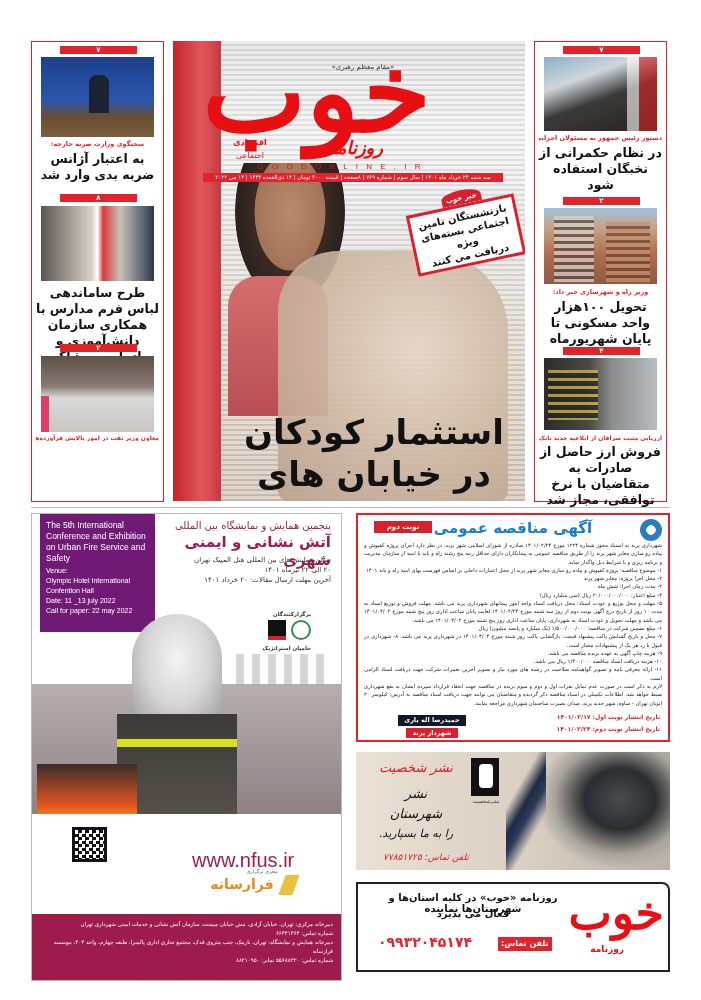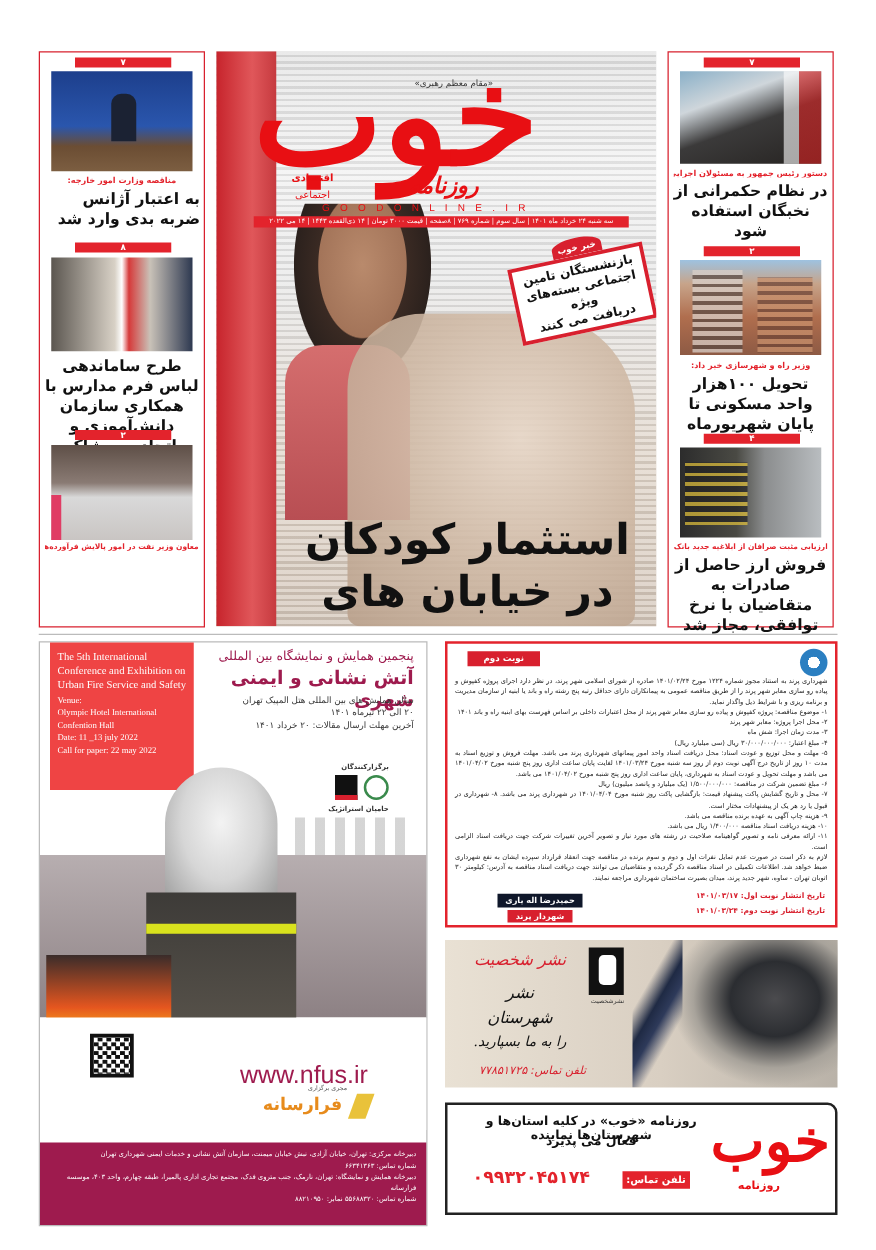--- a/index.html
+++ b/index.html
@@ -46,22 +46,22 @@
   </div>
   <div class="kicker" style="top:392px;font-size:6px;">ارزیابی مثبت صرافان از ابلاغیه جدید بانک مرکزی:</div>
   <div class="head" style="top:402px;">فروش ارز حاصل از صادرات به متقاضیان با نرخ توافقی، مجاز شد</div>
 </div>
 
 <div class="sidecol" style="left:31px;">
   <div class="numbar" style="top:4px;">۷</div>
   <div class="photo" style="top:15px;height:80px;background:linear-gradient(180deg,#1d3f8c 0%,#2a56ad 55%,#6b4d33 75%,#7c5e41 100%);">
     <div class="abs" style="left:48px;top:18px;width:20px;height:38px;background:#1b2233;border-radius:8px 8px 0 0;"></div>
   </div>
-  <div class="kicker" style="top:98px;">مناقصه وزارت امور خارجه:</div>
-  <div class="head" style="top:109px;text-align:right;">به اعتبار آژانس ضربه بدی وارد شد</div>
+  <div class="kicker" style="top:98px;">سخنگوی وزارت ضربه خارجه:</div>
+  <div class="head" style="top:109px;">به اعتبار آژانس ضربه بدی وارد شد</div>
 
   <div class="numbar" style="top:152px;">۸</div>
   <div class="photo" style="top:164px;height:75px;background:linear-gradient(90deg,#5b5650 0%,#d8d1c6 45%,#fff 50%,#d63a3a 55%,#c9c2b8 70%,#2d3850 100%);"></div>
   <div class="kicker" style="top:241px;"></div>
   <div class="head" style="top:243px;">طرح ساماندهی لباس فرم مدارس با همکاری سازمان دانش‌آموزی و اتحادیه پوشاک</div>
 
   <div class="numbar" style="top:302px;">۲</div>
   <div class="photo" style="top:314px;height:76px;background:linear-gradient(180deg,#5e4f47 0%,#8a7b74 40%,#d9d9d9 55%,#c9c5c3 100%);">
     <div class="abs" style="left:0;top:40px;width:8px;height:36px;background:#e03c64;"></div>
   </div>
@@ -93,21 +93,21 @@
     </div>
   </div>
 
   <div class="abs" style="left:60px;right:10px;top:370px;text-align:center;font-size:34px;font-weight:bold;color:#111;line-height:42px;">استثمار کودکان</div>
   <div class="abs" style="left:60px;right:10px;top:412px;text-align:center;font-size:34px;font-weight:bold;color:#111;line-height:42px;">در خیابان های شهر</div>
 </div>
 
 <div class="abs" style="left:31px;top:507px;width:639px;height:1px;background:#bbb;"></div>
 
 <div class="ad-left">
-  <div class="abs" style="left:8px;top:0;width:115px;height:118px;background:#ef4444;color:#fff;direction:ltr;text-align:left;padding:6px 6px;font-family:Liberation Serif, serif;">
+  <div class="abs" style="left:8px;top:0;width:115px;height:118px;background:#701a75;color:#fff;direction:ltr;text-align:left;padding:6px 6px;font-family:Liberation Sans, sans-serif;">
     <div style="font-size:8.5px;line-height:11px;">The 5th International Conference and Exhibition on Urban Fire Service and Safety</div>
     <div style="font-size:7px;line-height:10px;margin-top:2px;">Venue:</div>
     <div style="font-size:7px;line-height:10px;">Olympic Hotel International Confention Hall</div>
     <div style="font-size:7px;line-height:10px;">Date: 11 _13 july 2022</div>
     <div style="font-size:7px;line-height:10px;">Call for paper: 22 may 2022</div>
   </div>
   <div class="abs" style="right:10px;top:6px;width:175px;text-align:right;font-size:10px;font-weight:normal;color:#9e1b4e;">پنجمین همایش و نمایشگاه بین المللی</div>
   <div class="abs" style="right:10px;top:19px;width:175px;text-align:right;font-size:15px;font-weight:bold;color:#9e1b4e;">آتش نشانی و ایمنی شهری</div>
   <div class="abs" style="right:10px;top:42px;width:175px;text-align:right;font-size:7px;color:#333;">سالن همایش های بین المللی هتل المپیک تهران</div>
   <div class="abs" style="right:10px;top:52px;width:175px;text-align:right;font-size:7px;color:#333;">۲۰ الی ۲۲ تیرماه ۱۴۰۱</div>
@@ -134,20 +134,21 @@
   <div class="abs" style="left:0;top:400px;width:309px;height:66px;background:#9e1b4e;color:#fff;padding:6px 8px;text-align:right;font-size:5.5px;line-height:9px;">
     <div>دبیرخانه مرکزی: تهران، خیابان آزادی، نبش خیابان میمنت، سازمان آتش نشانی و خدمات ایمنی شهرداری تهران</div>
     <div>شماره تماس: ۶۶۳۴۱۳۶۳</div>
     <div>دبیرخانه همایش و نمایشگاه: تهران، نارمک، جنب متروی فدک، مجتمع تجاری اداری پالمیرا، طبقه چهارم، واحد ۴۰۳، موسسه فرارسانه</div>
     <div>شماره تماس: ۵۵۶۸۸۳۲۰   نمابر: ۸۸۲۱۰۹۵۰</div>
   </div>
 </div>
 
 <div class="ad-tender">
   <div class="abs" style="right:6px;top:4px;width:22px;height:22px;border-radius:50%;background:radial-gradient(circle,#fff 30%,#2b7fc1 31%);"></div>
+  <div class="abs" style="left:30px;right:30px;top:4px;text-align:center;font-size:15px;font-weight:bold;color:#1a7cc7;">آگهی مناقصه عمومی</div>
   <div class="abs" style="left:16px;top:6px;width:58px;height:12px;background:#d8202e;color:#fff;font-size:7px;line-height:12px;text-align:center;font-weight:bold;">نوبت دوم</div>
   <div class="abs" style="left:6px;right:6px;top:26px;font-size:5.3px;line-height:8.3px;color:#222;text-align:justify;">
     <div>شهرداری پرند به استناد مجوز شماره ۱۲۲۴ مورخ ۱۴۰۱/۰۲/۲۴ صادره از شورای اسلامی شهر پرند، در نظر دارد اجرای پروژه کفپوش و پیاده رو سازی معابر شهر پرند را از طریق مناقصه عمومی به پیمانکاران دارای حداقل رتبه پنج رشته راه و باند یا ابنیه از سازمان مدیریت و برنامه ریزی و با شرایط ذیل واگذار نماید.</div>
     <div>۱- موضوع مناقصه: پروژه کفپوش و پیاده رو سازی معابر شهر پرند از محل اعتبارات داخلی بر اساس فهرست بهای ابنیه راه و باند ۱۴۰۱</div>
     <div>۲- محل اجرا پروژه: معابر شهر پرند</div>
     <div>۳- مدت زمان اجرا: شش ماه</div>
     <div>۴- مبلغ اعتبار: ۳۰/۰۰۰/۰۰۰/۰۰۰ ریال (سی میلیارد ریال)</div>
     <div>۵- مهلت و محل توزیع و عودت اسناد: محل دریافت اسناد واحد امور پیمانهای شهرداری پرند می باشد. مهلت فروش و توزیع اسناد به مدت ۱۰ روز از تاریخ درج آگهی نوبت دوم از روز سه شنبه مورخ ۱۴۰۱/۰۳/۲۴ لغایت پایان ساعت اداری روز پنج شنبه مورخ ۱۴۰۱/۰۴/۰۲ می باشد و مهلت تحویل و عودت اسناد به شهرداری، پایان ساعت اداری روز پنج شنبه مورخ ۱۴۰۱/۰۴/۰۲ می باشد.</div>
     <div>۶- مبلغ تضمین شرکت در مناقصه: ۱/۵۰۰/۰۰۰/۰۰۰ (یک میلیارد و پانصد میلیون) ریال</div>
     <div>۷- محل و تاریخ گشایش پاکت پیشنهاد قیمت: بازگشایی پاکت روز شنبه مورخ ۱۴۰۱/۰۴/۰۴ در شهرداری پرند می باشد. ۸- شهرداری در قبول یا رد هر یک از پیشنهادات مختار است.</div>

